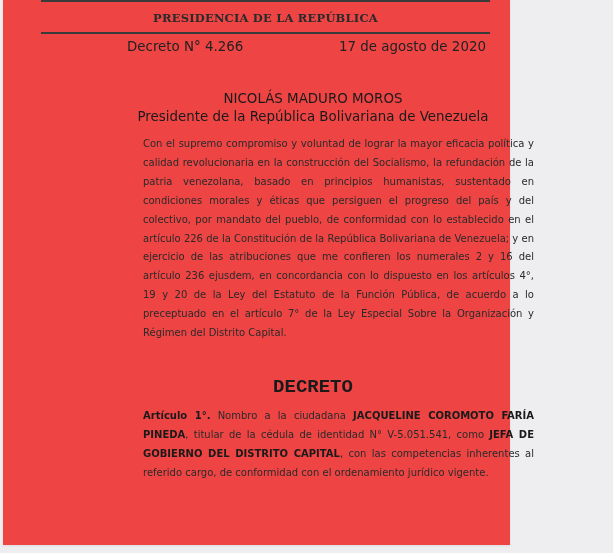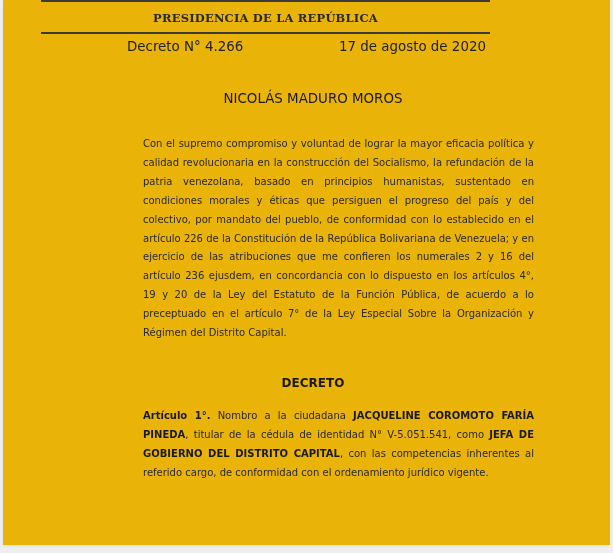--- a/index.html
+++ b/index.html
@@ -4,22 +4,22 @@
   <style>
     html, body { margin: 0; padding: 0; }
     body {
       width: 613px; height: 553px; overflow: hidden;
       background: #eeeef0;
       font-family: "DejaVu Sans", sans-serif;
       color: #1a1a1a;
       position: relative;
     }
     .sheet {
-      position: absolute; left: 3px; top: 0; width: 607px; height: 545px;
-      background: #eab308;
+      position: absolute; left: 3px; top: 0; width: 507px; height: 545px;
+      background: #ef4444;
       box-shadow: 0 1px 2px rgba(0,0,0,0.08);
     }
     .rule {
       position: absolute; left: 38px; width: 449px; height: 2px;
       background: #3a3a3a;
     }
     .rule.top { top: 0; }
     .rule.mid { top: 32px; }
     .header-title {
       position: absolute; left: 38px; width: 449px; top: 11px;
@@ -42,38 +42,39 @@
       color: #1a1a1a;
     }
     .body-text {
       position: absolute; left: 140px; width: 391px;
       font-size: 10px; line-height: 18.9px;
       text-align: justify; color: #2a2a2a;
     }
     .preamble { top: 135px; }
     .decreto-heading {
       position: absolute; left: 100px; width: 420px; top: 376px;
-      text-align: center; font-weight: bold; font-size: 12px; color: #1a1a1a;
+      text-align: center; font-weight: bold; font-size: 19px; color: #1a1a1a; font-family: Liberation Mono, monospace;
     }
     .article { top: 407px; }
     .b { font-weight: bold; color: #1a1a1a; }
   </style>
 </head>
 <body>
 
 <div class="sheet">
   <div class="rule top"></div>
   <div class="header-title">PRESIDENCIA DE LA REPÚBLICA</div>
   <div class="rule mid"></div>
 
   <div class="decree-no">Decreto N° 4.266</div>
   <div class="decree-date">17 de agosto de 2020</div>
 
   <div class="president">
     <div>NICOLÁS MADURO MOROS</div>
+    <div>Presidente de la República Bolivariana de Venezuela</div>
   </div>
 
   <div class="body-text preamble">Con el supremo compromiso y voluntad de lograr la mayor eficacia política y calidad revolucionaria en la construcción del Socialismo, la refundación de la patria venezolana, basado en principios humanistas, sustentado en condiciones morales y éticas que persiguen el progreso del país y del colectivo, por mandato del pueblo, de conformidad con lo establecido en el artículo 226 de la Constitución de la República Bolivariana de Venezuela; y en ejercicio de las atribuciones que me confieren los numerales 2 y 16 del artículo 236 ejusdem, en concordancia con lo dispuesto en los artículos 4°, 19 y 20 de la Ley del Estatuto de la Función Pública, de acuerdo a lo preceptuado en el artículo 7° de la Ley Especial Sobre la Organización y Régimen del Distrito Capital.</div>
 
   <div class="decreto-heading">DECRETO</div>
 
   <div class="body-text article"><span class="b">Artículo 1°.</span><span> Nombro a la ciudadana </span><span class="b">JACQUELINE COROMOTO FARÍA PINEDA</span><span>, titular de la cédula de identidad N° V-5.051.541, como </span><span class="b">JEFA DE GOBIERNO DEL DISTRITO CAPITAL</span><span>, con las competencias inherentes al referido cargo, de conformidad con el ordenamiento jurídico vigente.</span></div>
 </div>
 
 </body></html>

